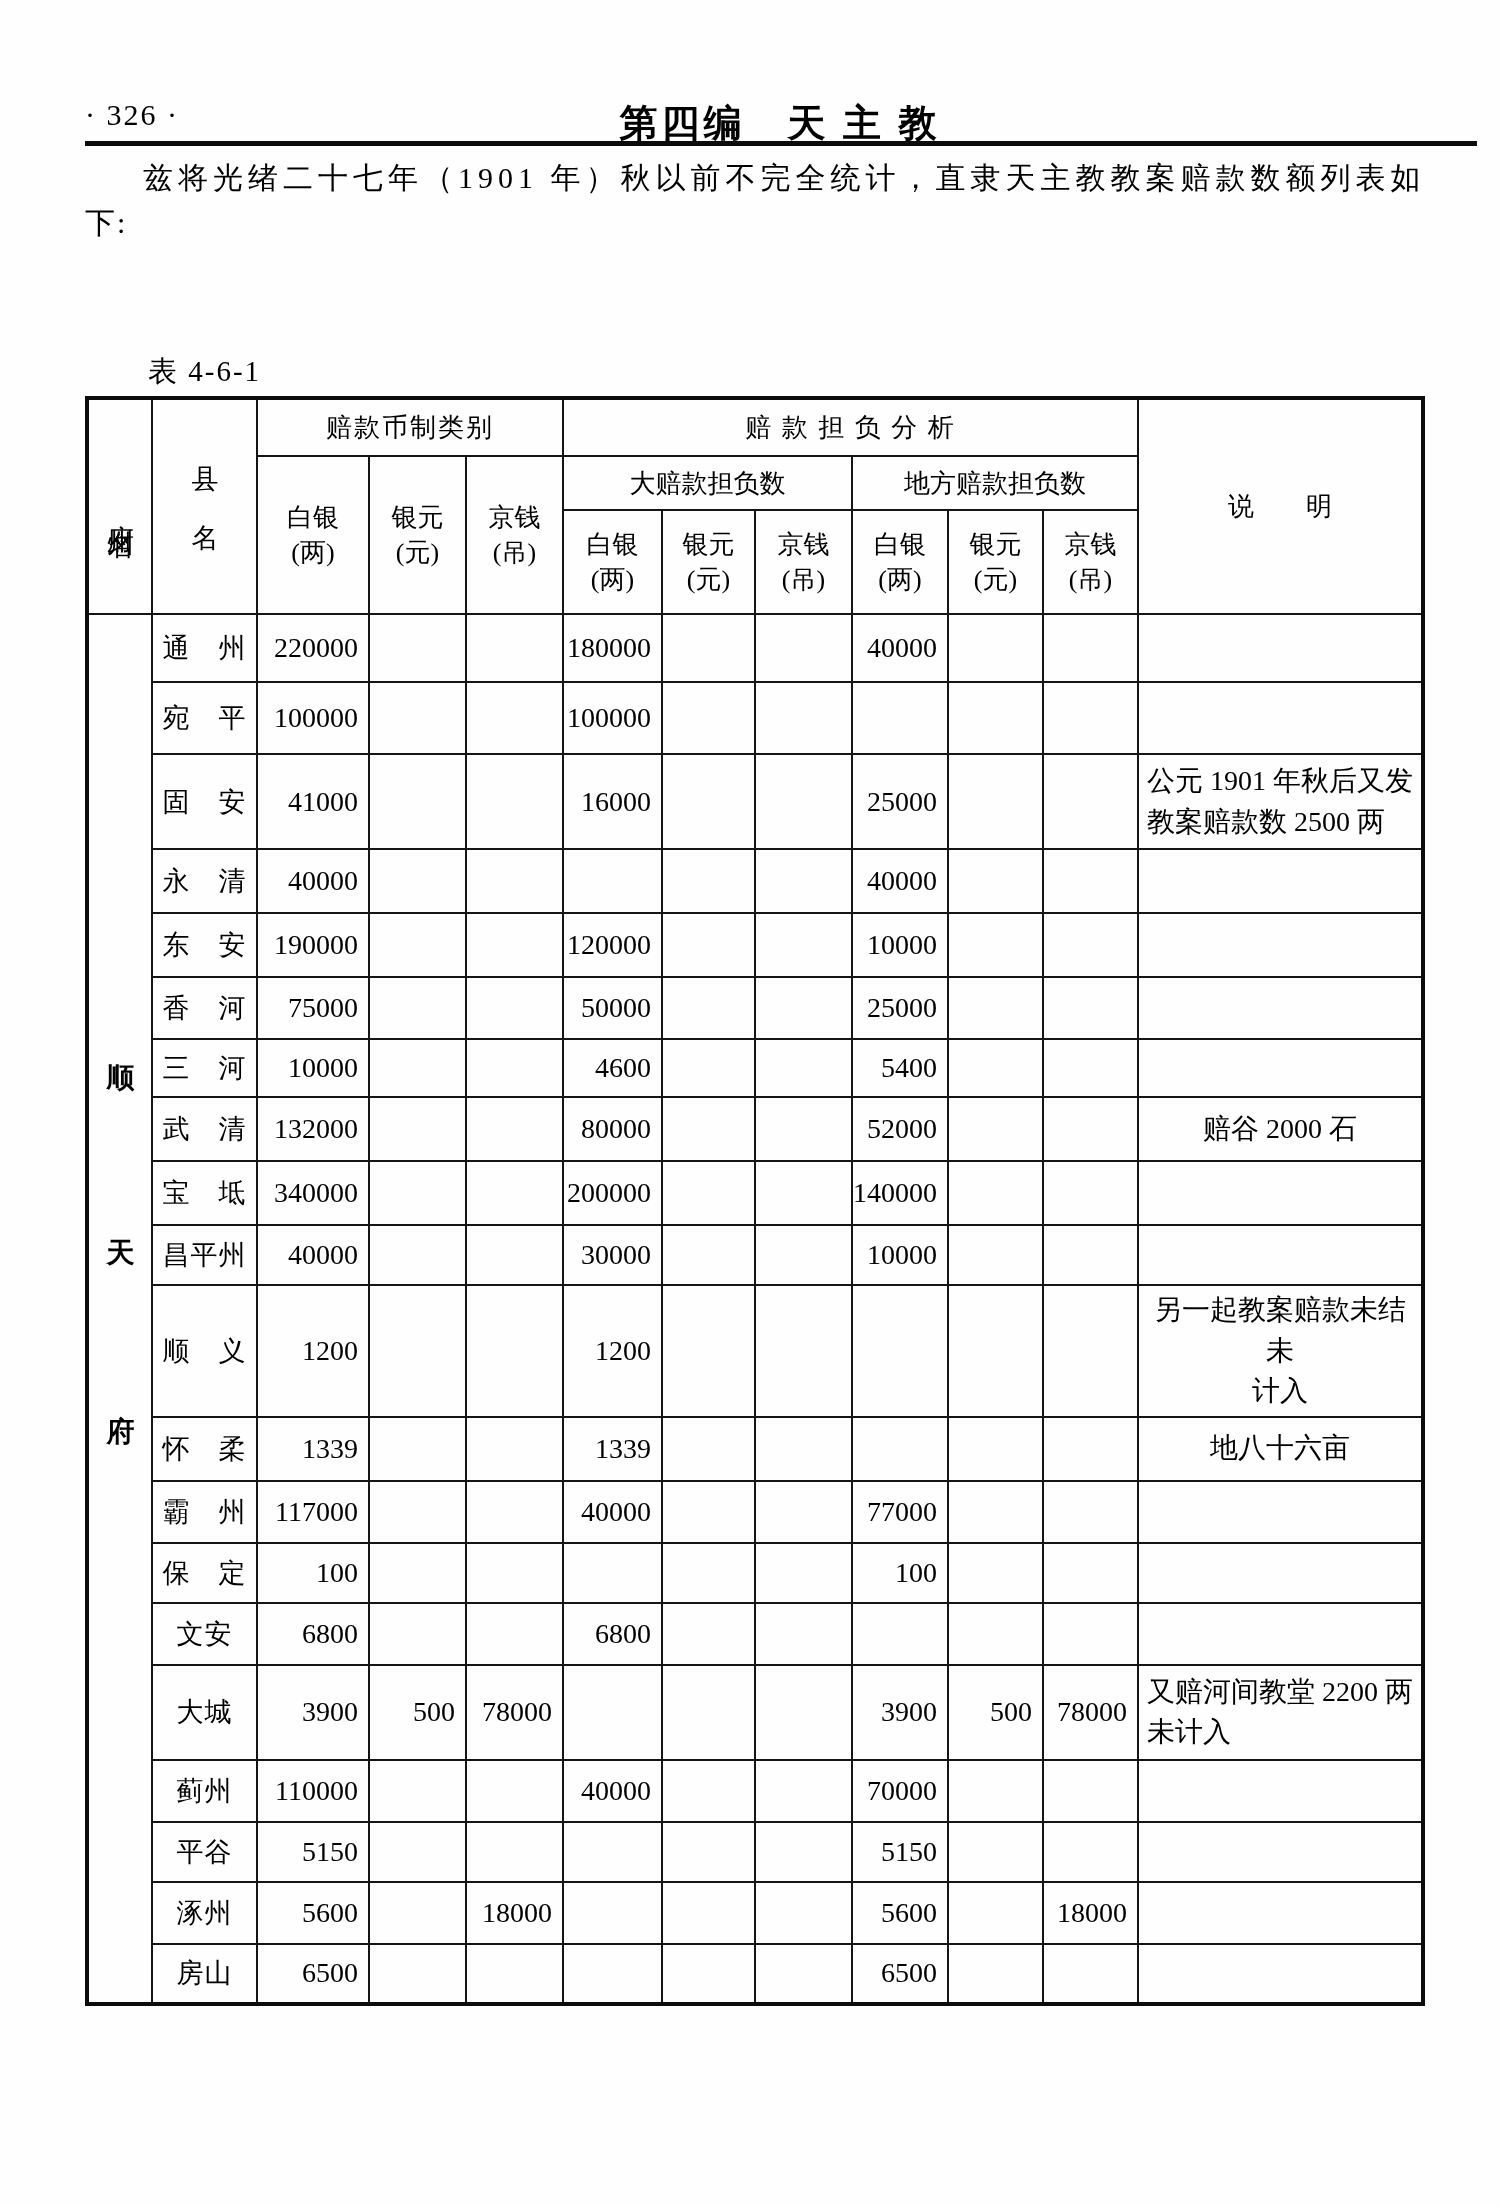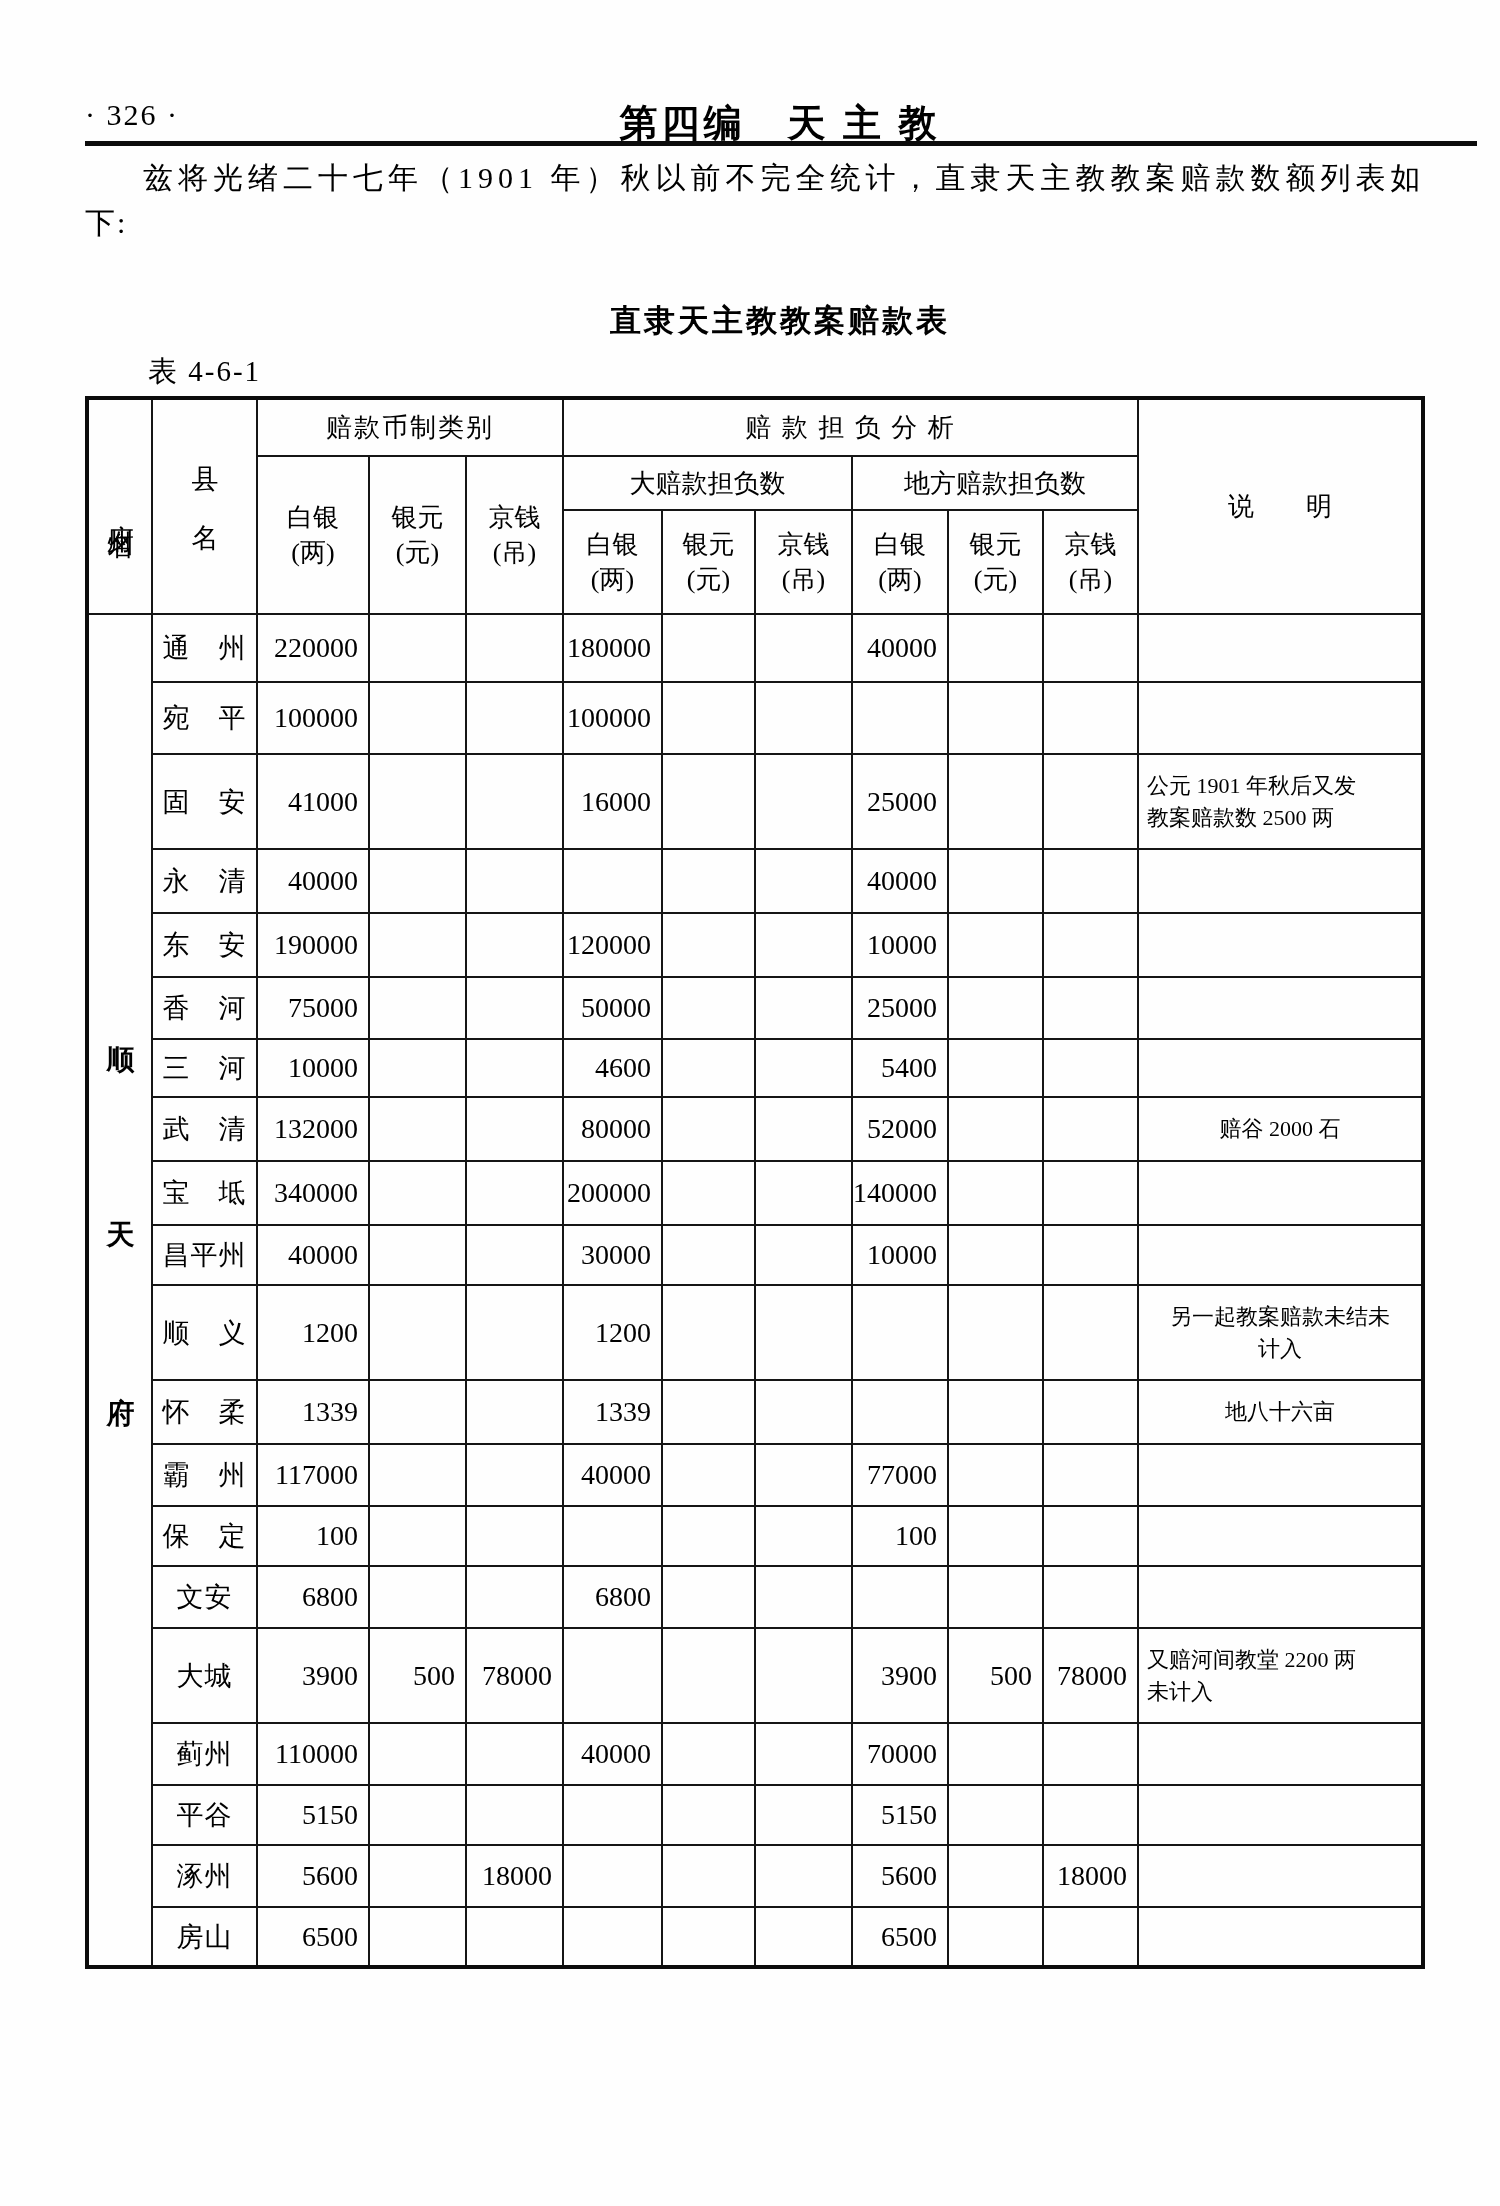--- a/index.html
+++ b/index.html
@@ -76,40 +76,39 @@
   .vert-tight{letter-spacing:4px;font-size:27px;}
   .vert-mid{letter-spacing:58px;font-size:27px;}
   .vert-wide{letter-spacing:175px;font-size:28px;font-weight:bold;}
   .pref-cell{text-align:center;}
   .subhead div{line-height:1.35;}
   .county{text-align:center;font-size:27px;letter-spacing:1px;}
   .num{
     text-align:right;padding-right:10px !important;
     font-size:28px;font-family:"Liberation Serif","DejaVu Serif",serif;
   }
-  .note{font-size:22px;padding:4px 8px !important;line-height:1.45;}
+  .note{font-size:28px;padding:4px 8px !important;line-height:1.45;}
   .note-left{text-align:left;}
   .note-center{text-align:center;}
   .group-head{letter-spacing:2px;}
 </style>
 </head>
 <body>
 
 <div class="page">
 
   <div class="running-head">
     <span class="page-num">· 326 ·</span>
     <span class="section-title">第四编　天 主 教</span>
   </div>
   <div class="head-rule"></div>
 
   <div class="intro-line1">兹将光绪二十七年（1901 年）秋以前不完全统计，直隶天主教教案赔款数额列表如</div>
   <div class="intro-line2">下:</div>
 
-  <div class="table-title">直隶天主教教案赔款表</div>
   <div class="table-number">表 4-6-1</div>
 
   <table class="indemnity">
     <colgroup>
       <col class="c-pref">
         <col class="c-county">
       <col class="c-n1">
         <col class="c-n2">
         <col class="c-n3">
       <col class="c-n4">

